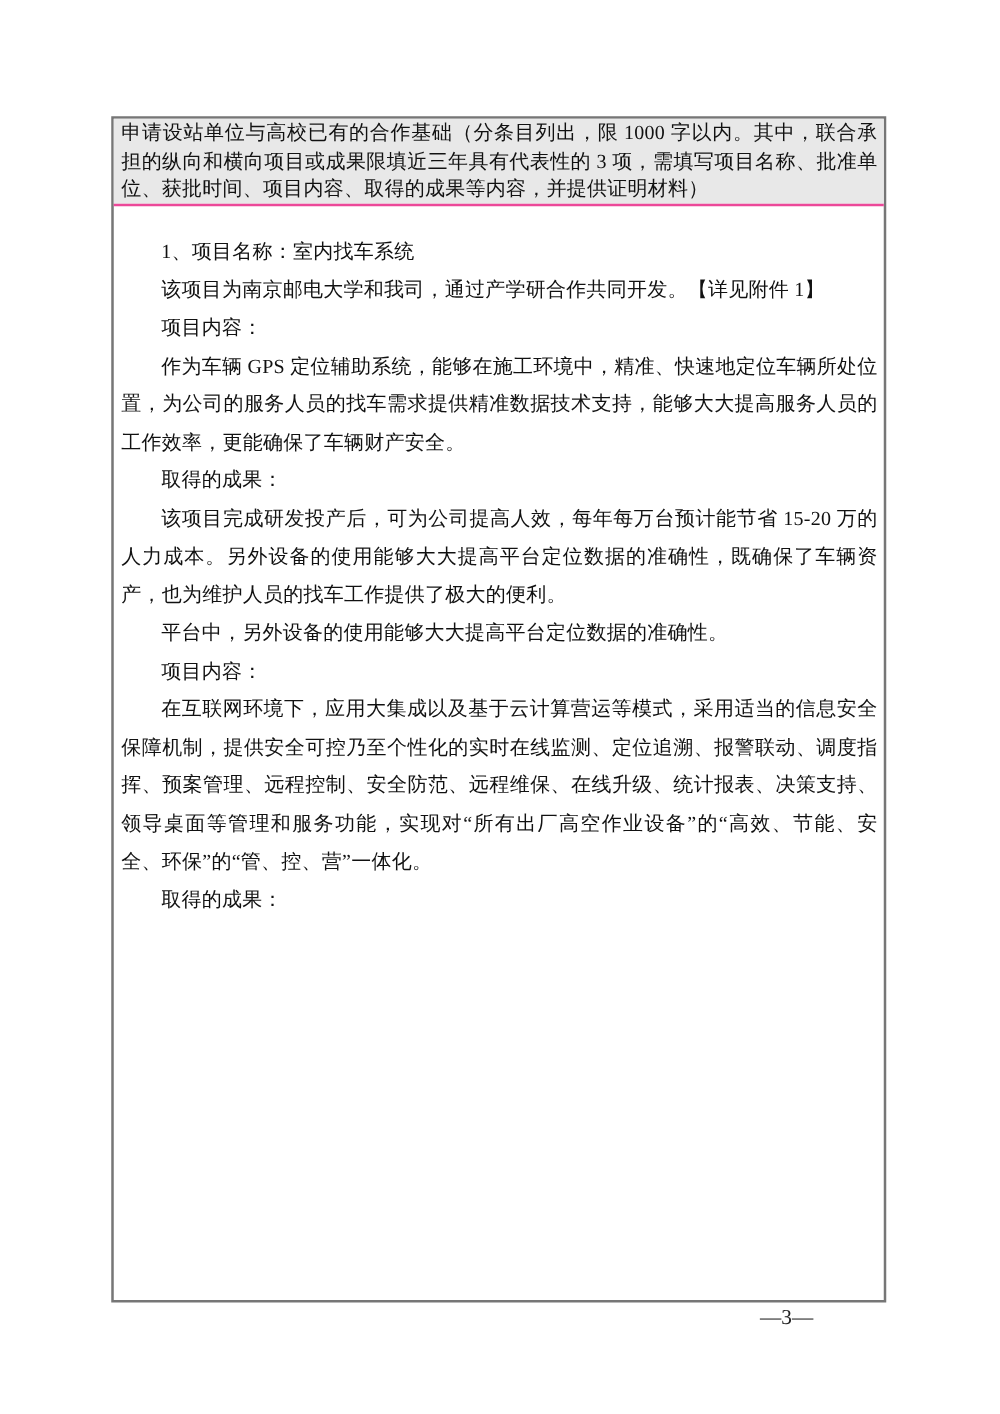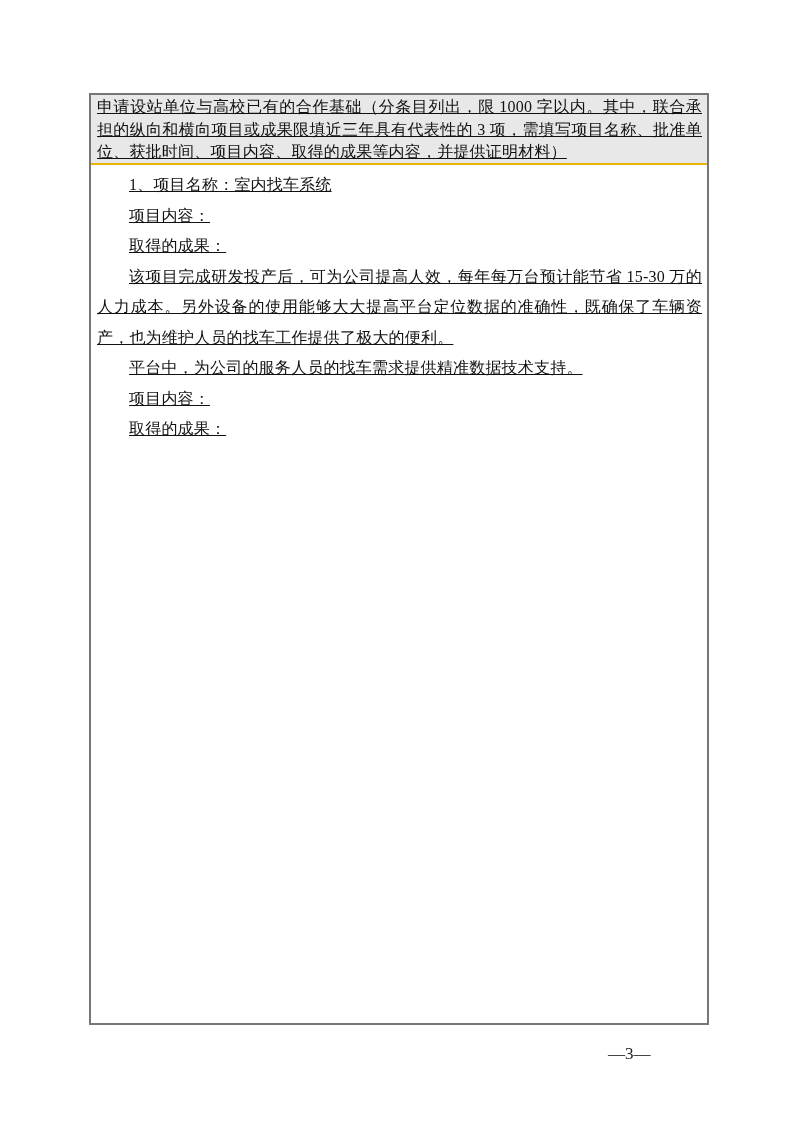--- a/index.html
+++ b/index.html
@@ -23,40 +23,39 @@
     background: #ffffff;
   }
   .form-table {
     position: absolute;
     left: 89px;
     top: 93px;
     width: 620px;
     border: 2px solid #767676;
     box-sizing: border-box;
     background: #ffffff;
-    text-decoration: underline;
   }
   .header-cell {
     background: #e8e8e8;
     padding: 1px 5px 0 6px;
     height: 67px;
     overflow: hidden;
     box-sizing: content-box;
   }
   .header-cell p {
     margin: 0;
     font-size: 16px;
     line-height: 22.6px;
     text-align: justify;
     text-indent: 0;
     letter-spacing: 0.2px;
   }
   .body-cell {
-    border-top: 2px solid #eab308;
-    padding: 5px 5px 0 6px;
+    border-top: 2px solid #ec4899;
+    padding: 22px 5px 0 6px;
     height: 853px;
     overflow: hidden;
   }
   .body-cell p {
     margin: 0;
     font-size: 16px;
     line-height: 30.5px;
     text-align: justify;
     text-indent: 2em;
     letter-spacing: 0.2px;
@@ -76,25 +75,28 @@
 <div class="sheet">
 
   <div class="form-table">
 
     <div class="header-cell">
       <p>申请设站单位与高校已有的合作基础（分条目列出，限 1000 字以内。其中，联合承担的纵向和横向项目或成果限填近三年具有代表性的 3 项，需填写项目名称、批准单位、获批时间、项目内容、取得的成果等内容，并提供证明材料）</p>
     </div>
 
     <div class="body-cell">
       <p>1、项目名称：室内找车系统</p>
+      <p>该项目为南京邮电大学和我司，通过产学研合作共同开发。【详见附件 1】</p>
       <p>项目内容：</p>
+      <p>作为车辆 GPS 定位辅助系统，能够在施工环境中，精准、快速地定位车辆所处位置，为公司的服务人员的找车需求提供精准数据技术支持，能够大大提高服务人员的工作效率，更能确保了车辆财产安全。</p>
       <p>取得的成果：</p>
-      <p>该项目完成研发投产后，可为公司提高人效，每年每万台预计能节省 15-30 万的人力成本。另外设备的使用能够大大提高平台定位数据的准确性，既确保了车辆资产，也为维护人员的找车工作提供了极大的便利。</p>
-      <p>平台中，为公司的服务人员的找车需求提供精准数据技术支持。</p>
+      <p>该项目完成研发投产后，可为公司提高人效，每年每万台预计能节省 15-20 万的人力成本。另外设备的使用能够大大提高平台定位数据的准确性，既确保了车辆资产，也为维护人员的找车工作提供了极大的便利。</p>
+      <p>平台中，另外设备的使用能够大大提高平台定位数据的准确性。</p>
       <p>项目内容：</p>
+      <p>在互联网环境下，应用大集成以及基于云计算营运等模式，采用适当的信息安全保障机制，提供安全可控乃至个性化的实时在线监测、定位追溯、报警联动、调度指挥、预案管理、远程控制、安全防范、远程维保、在线升级、统计报表、决策支持、领导桌面等管理和服务功能，实现对“所有出厂高空作业设备”的“高效、节能、安全、环保”的“管、控、营”一体化。</p>
       <p>取得的成果：</p>
     </div>
 
   </div>
 
   <div class="page-number">—3—</div>
 
 </div>
 
 </body></html>

